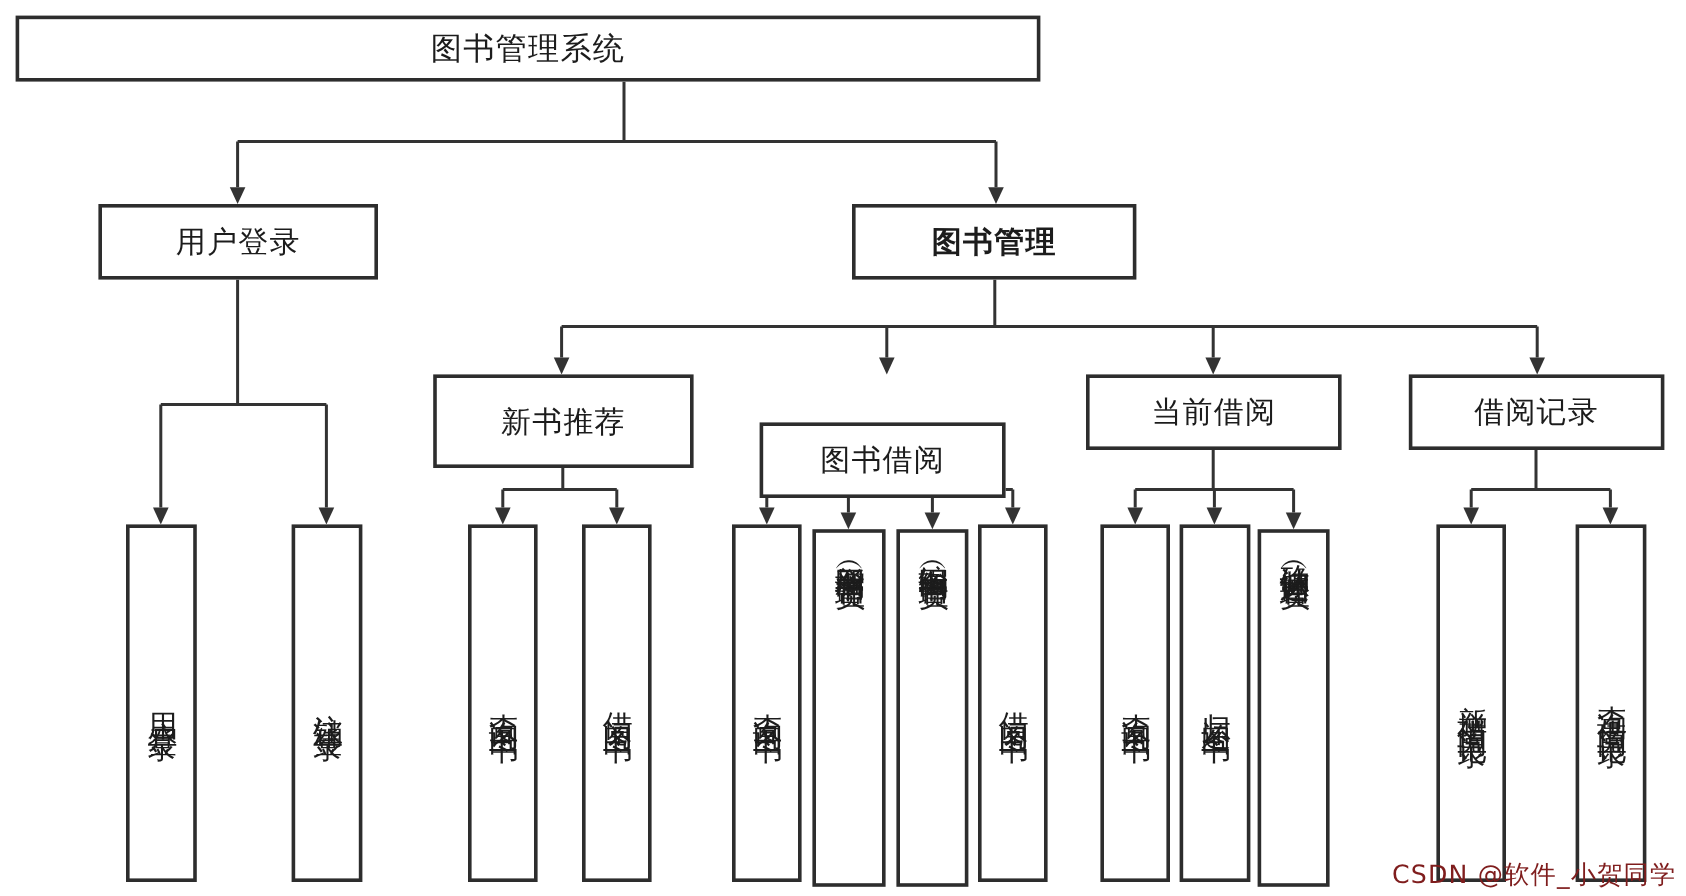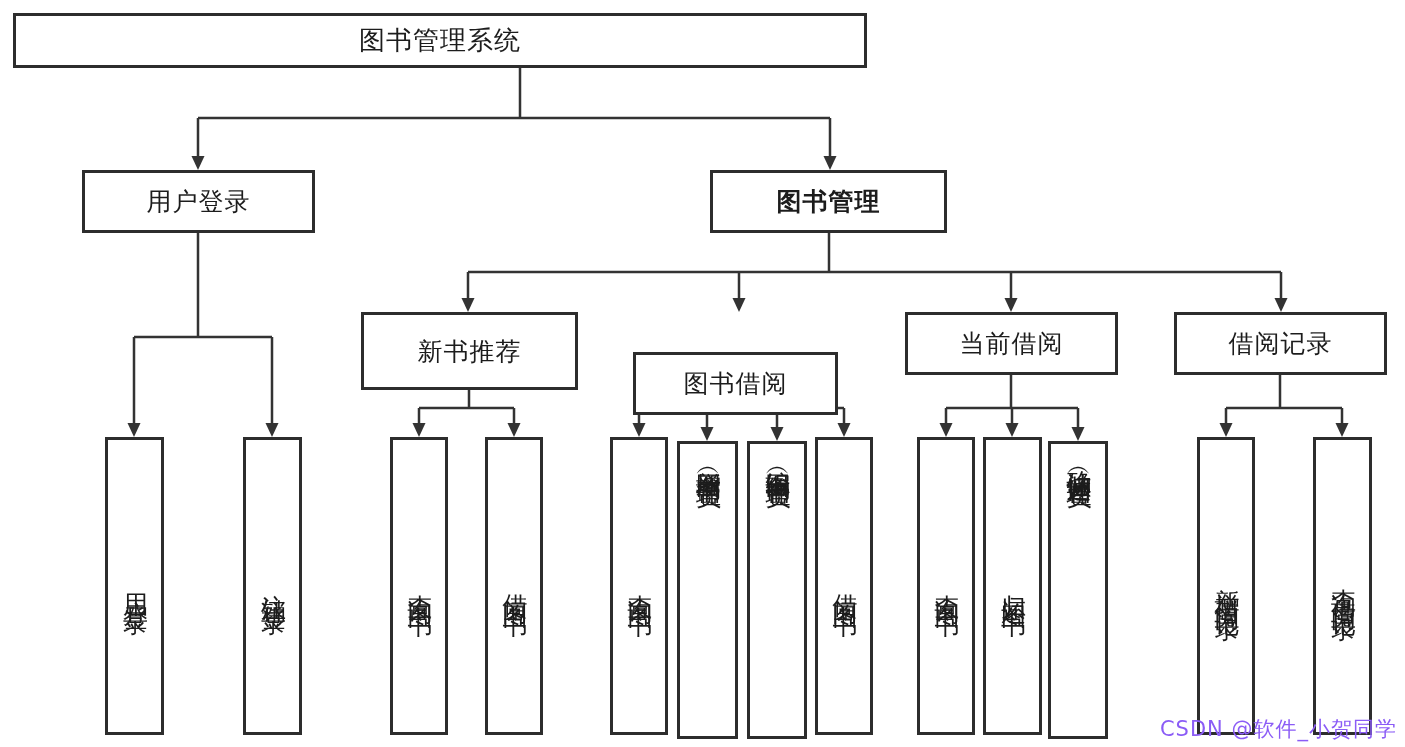--- a/index.html
+++ b/index.html
@@ -17,21 +17,21 @@
   .root{font-size:26px;}
   .vbox{font-size:25px;}
   .vbox .vtext{
     writing-mode:vertical-rl;text-orientation:mixed;
     letter-spacing:6px;line-height:1.15;
   }
   .vbox.vlong{align-items:flex-start;padding-top:7px;}
   .vbox.vlong .vtext{letter-spacing:2px;}
   #watermark{
     position:absolute;right:8px;bottom:4px;z-index:3;
-    color:#8b5cf6;font-size:21px;letter-spacing:1px;white-space:nowrap;
+    color:#7f1d1d;font-size:21px;letter-spacing:1px;white-space:nowrap;
   }
 </style>
 </head>
 <body>
 
 <div id="stage">
 
   <svg id="connectors" width="1405" height="747" viewBox="0 0 1405 747">
     <path fill="none" stroke="#333333" stroke-width="2.5" d="
       M520,68 V118 M198,118 H830 M198,118 V156 M830,118 V156

